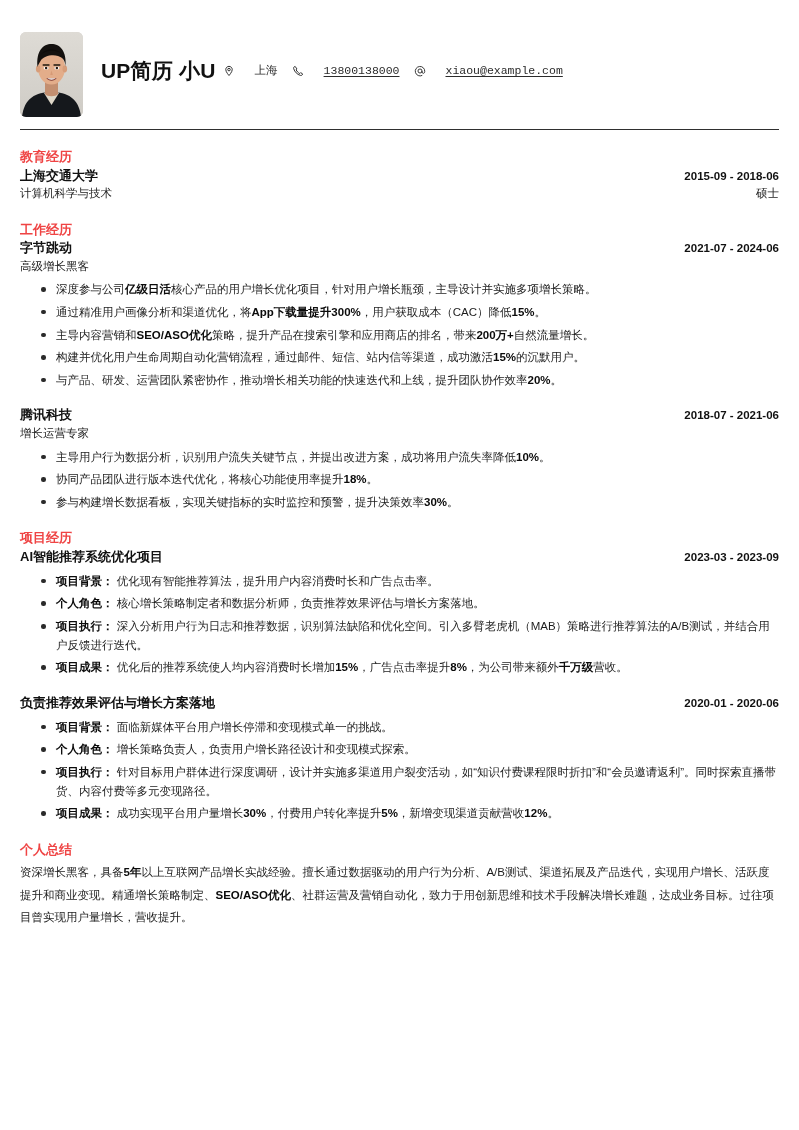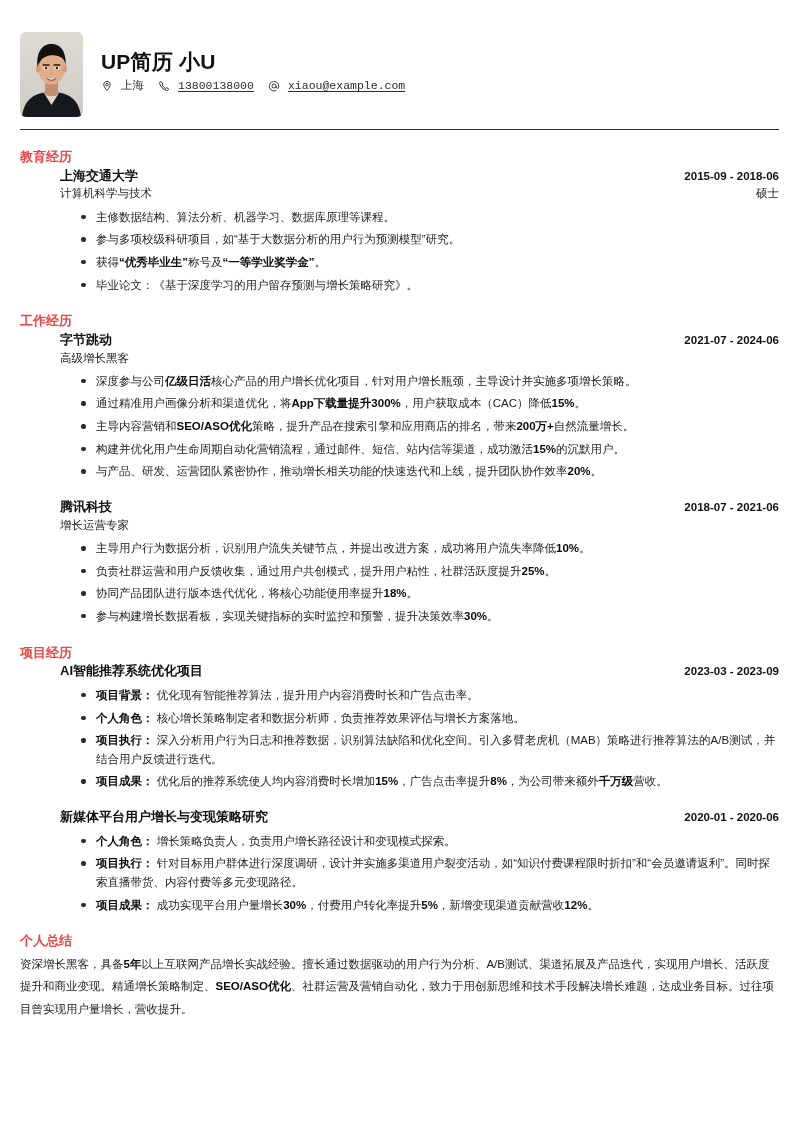--- a/index.html
+++ b/index.html
@@ -36,21 +36,21 @@
     height: 85px;
     border-radius: 6px;
     overflow: hidden;
     flex: 0 0 auto;
     background: #d7d4cf;
     position: relative;
   }
   .avatar svg { display: block; width: 100%; height: 100%; }
   .id-block {
     display: flex;
-    flex-direction: column;
+    flex-direction: row;
     justify-content: center;
     gap: 7px;
     padding-bottom: 6px;
   }
   .name {
     font-size: 21px;
     font-weight: 700;
     letter-spacing: 0.2px;
     line-height: 1.1;
     color: #111111;
@@ -59,21 +59,21 @@
     display: flex;
     align-items: center;
     gap: 14px;
     font-size: 11.5px;
     color: #2b2b2b;
     line-height: 1;
   }
   .contact {
     display: inline-flex;
     align-items: center;
-    gap: 8px;
+    gap: 20px;
     white-space: nowrap;
   }
   .contact .ci { display: inline-flex; width: 12px; height: 12px; flex: 0 0 auto; }
   .contact .ci svg { width: 12px; height: 12px; display: block; }
   .contact .ctxt { line-height: 1; }
   .contact.linkish .ctxt {
     text-decoration: underline;
     text-underline-offset: 2px;
     font-family: Liberation Mono, monospace;
   }
@@ -87,21 +87,21 @@
   
   .section { padding-top: 18px; }
   .section-title {
     font-size: 13px;
     font-weight: 700;
     color: #ef4444;
     line-height: 1.35;
     margin-bottom: 1px;
   }
 
-  .entry { margin-bottom: 0; margin-left: 40px; }
+  .entry { margin-bottom: 0; }
   .entry + .entry { margin-top: 17px; }
 
   .entry-head {
     display: flex;
     justify-content: space-between;
     align-items: baseline;
     gap: 16px;
   }
   .entry-org {
     font-size: 13px;
@@ -261,26 +261,20 @@
     <div>
         <div class="entry">
           <div class="entry-head">
             <div class="entry-org">上海交通大学</div>
             <div class="entry-date">2015-09 - 2018-06</div>
           </div>
           <div class="entry-sub">
             <div class="entry-role">计算机科学与技术</div>
             <div class="entry-extra">硕士</div>
           </div>
-          <ul class="bullets">
-            <li>主修数据结构、算法分析、机器学习、数据库原理等课程。</li>
-            <li>参与多项校级科研项目，如“基于大数据分析的用户行为预测模型”研究。</li>
-            <li>获得<b>“优秀毕业生”</b>称号及<b>“一等学业奖学金”</b>。</li>
-            <li>毕业论文：《基于深度学习的用户留存预测与增长策略研究》。</li>
-          </ul>
         </div>
       </div>
   </div>
 
   <div class="section">
     <div class="section-title">工作经历</div>
     <div>
         <div class="entry">
           <div class="entry-head">
             <div class="entry-org">字节跳动</div>
@@ -302,21 +296,20 @@
           <div class="entry-head">
             <div class="entry-org">腾讯科技</div>
             <div class="entry-date">2018-07 - 2021-06</div>
           </div>
           <div class="entry-sub">
             <div class="entry-role">增长运营专家</div>
             <div class="entry-extra"></div>
           </div>
           <ul class="bullets">
             <li>主导用户行为数据分析，识别用户流失关键节点，并提出改进方案，成功将用户流失率降低<b>10%</b>。</li>
-            <li>负责社群运营和用户反馈收集，通过用户共创模式，提升用户粘性，社群活跃度提升<b>25%</b>。</li>
             <li>协同产品团队进行版本迭代优化，将核心功能使用率提升<b>18%</b>。</li>
             <li>参与构建增长数据看板，实现关键指标的实时监控和预警，提升决策效率<b>30%</b>。</li>
           </ul>
         </div>
       </div>
   </div>
 
   <div class="section">
     <div class="section-title">项目经历</div>
     <div>
@@ -327,24 +320,25 @@
           </div>
           <ul class="bullets">
             <li><b>项目背景：</b> 优化现有智能推荐算法，提升用户内容消费时长和广告点击率。</li>
             <li><b>个人角色：</b> 核心增长策略制定者和数据分析师，负责推荐效果评估与增长方案落地。</li>
             <li><b>项目执行：</b> 深入分析用户行为日志和推荐数据，识别算法缺陷和优化空间。引入多臂老虎机（MAB）策略进行推荐算法的A/B测试，并结合用户反馈进行迭代。</li>
             <li><b>项目成果：</b> 优化后的推荐系统使人均内容消费时长增加<b>15%</b>，广告点击率提升<b>8%</b>，为公司带来额外<b>千万级</b>营收。</li>
           </ul>
         </div>
         <div class="entry">
           <div class="entry-head">
-            <div class="entry-org">新媒体平台用户增长与变现策略研究</div>
+            <div class="entry-org">负责推荐效果评估与增长方案落地</div>
             <div class="entry-date">2020-01 - 2020-06</div>
           </div>
           <ul class="bullets">
+            <li><b>项目背景：</b> 面临新媒体平台用户增长停滞和变现模式单一的挑战。</li>
             <li><b>个人角色：</b> 增长策略负责人，负责用户增长路径设计和变现模式探索。</li>
             <li><b>项目执行：</b> 针对目标用户群体进行深度调研，设计并实施多渠道用户裂变活动，如“知识付费课程限时折扣”和“会员邀请返利”。同时探索直播带货、内容付费等多元变现路径。</li>
             <li><b>项目成果：</b> 成功实现平台用户量增长<b>30%</b>，付费用户转化率提升<b>5%</b>，新增变现渠道贡献营收<b>12%</b>。</li>
           </ul>
         </div>
       </div>
   </div>
 
   <div class="section">
     <div class="section-title">个人总结</div>

